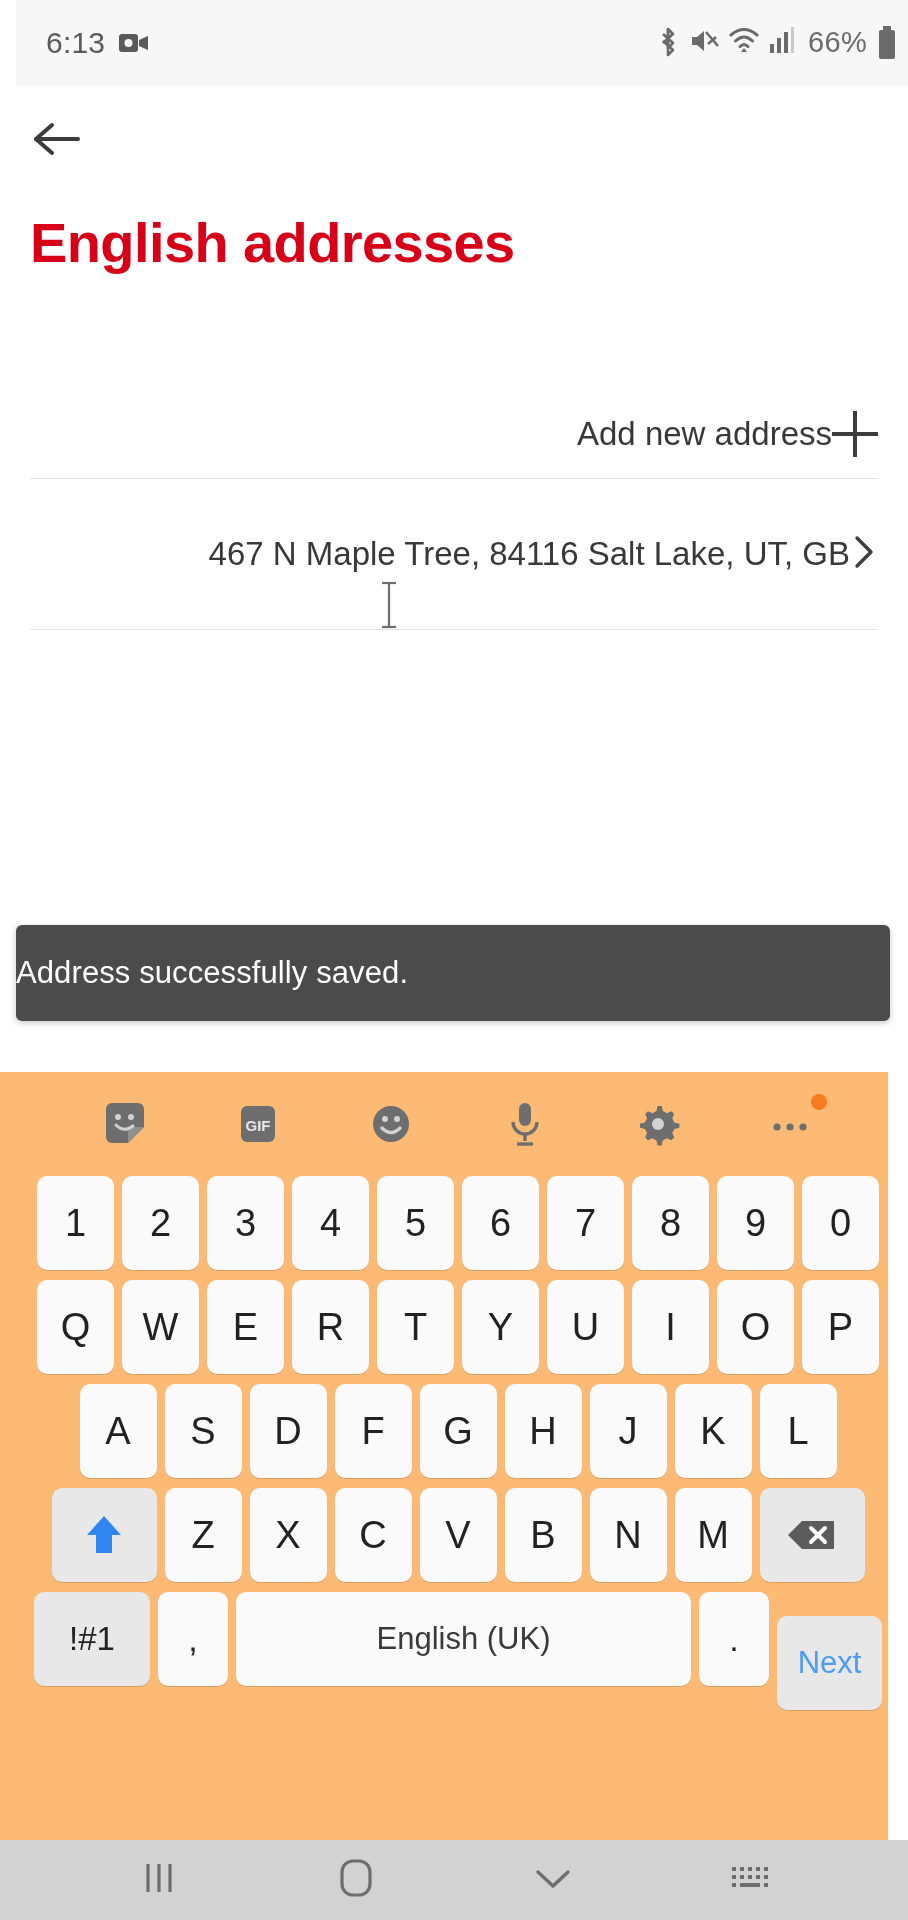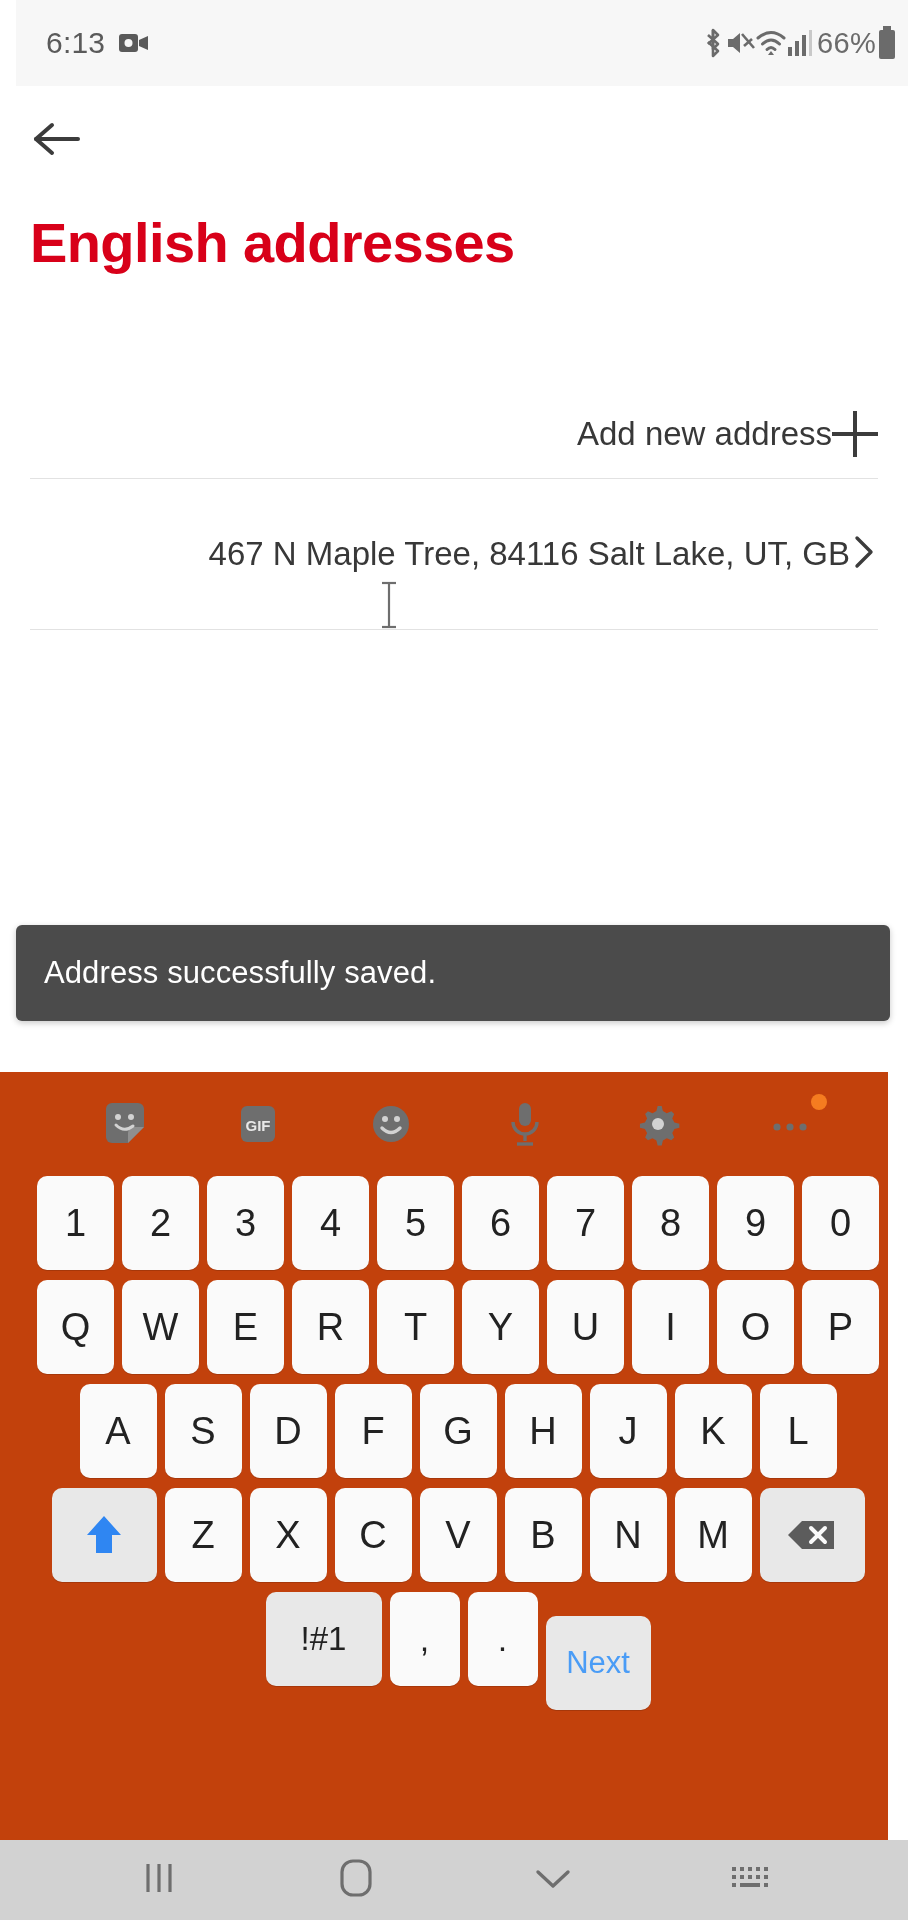--- a/index.html
+++ b/index.html
@@ -14,21 +14,21 @@
 
   
   .statusbar{
     position:absolute; top:0; left:16px; width:908px; height:86px;
     background:#f7f7f7;
     display:flex; align-items:center; justify-content:space-between;
     padding:0 26px 0 30px;
   }
   .sb-left{ display:flex; align-items:center; gap:14px; }
   .sb-time{ font-size:30px; color:#5a5a5a; letter-spacing:.2px; }
-  .sb-right{ display:flex; align-items:center; }
+  .sb-right{ display:flex; align-items:flex-start; gap:9px; }
   .sb-pct{ font-size:29px; color:#6b6b6b; margin-left:4px; letter-spacing:.3px; }
   .ico{ display:inline-flex; align-items:center; justify-content:center; }
 
   
   .appbar{ position:absolute; top:86px; left:0; width:908px; height:110px; background:#fff; }
   .backbtn{
     position:absolute; left:20px; top:18px;
     width:74px; height:74px;
     display:flex; align-items:center; justify-content:center;
   }
@@ -71,29 +71,28 @@
     width:22px; height:50px;
   }
 
   
   .toast{
     position:absolute; left:16px; top:925px;
     width:874px; height:96px;
     background:#4b4b4b;
     border-radius:6px;
     display:flex; align-items:center;
-    padding-left:28px;
     box-shadow:0 2px 6px rgba(0,0,0,.22);
   }
   .toast-text{ color:#ffffff; font-size:31px; letter-spacing:.1px; }
 
   
   .keyboard{
     position:absolute; left:0; top:1072px; width:888px; height:768px;
-    background:#c2410c;
+    background:#fdba74;
     padding-left:28px;
   }
   .kb-toolbar{
     height:104px; display:flex; align-items:center;
     justify-content:space-around; padding:0 30px;
   }
   .tb-item{ width:84px; height:84px; display:flex; align-items:center; justify-content:center; position:relative; }
   .badge-dot{
     position:absolute; right:6px; top:12px;
     width:16px; height:16px; border-radius:50%; background:#f57c20;
@@ -341,20 +340,21 @@
           <path d="M18 6 L50 6 L50 34 L18 34 L4 20 Z" fill="#5c5c5c"></path>
           <line x1="27" y1="13" x2="41" y2="27" stroke="#fafafa" stroke-width="4" stroke-linecap="round"></line>
           <line x1="41" y1="13" x2="27" y2="27" stroke="#fafafa" stroke-width="4" stroke-linecap="round"></line>
         </svg>
       </div>
     </div>
 
     <div class="kb-row">
       <div class="key fn k-sym">!#1</div>
       <div class="key k-comma">,</div>
+      <div class="key k-space">English (UK)</div>
       <div class="key k-dot">.</div>
       <div class="key fn k-next">Next</div>
     </div>
 
   </div>
 </div>
 
 <div class="navbar">
   <div class="nav-item">
     <span>

